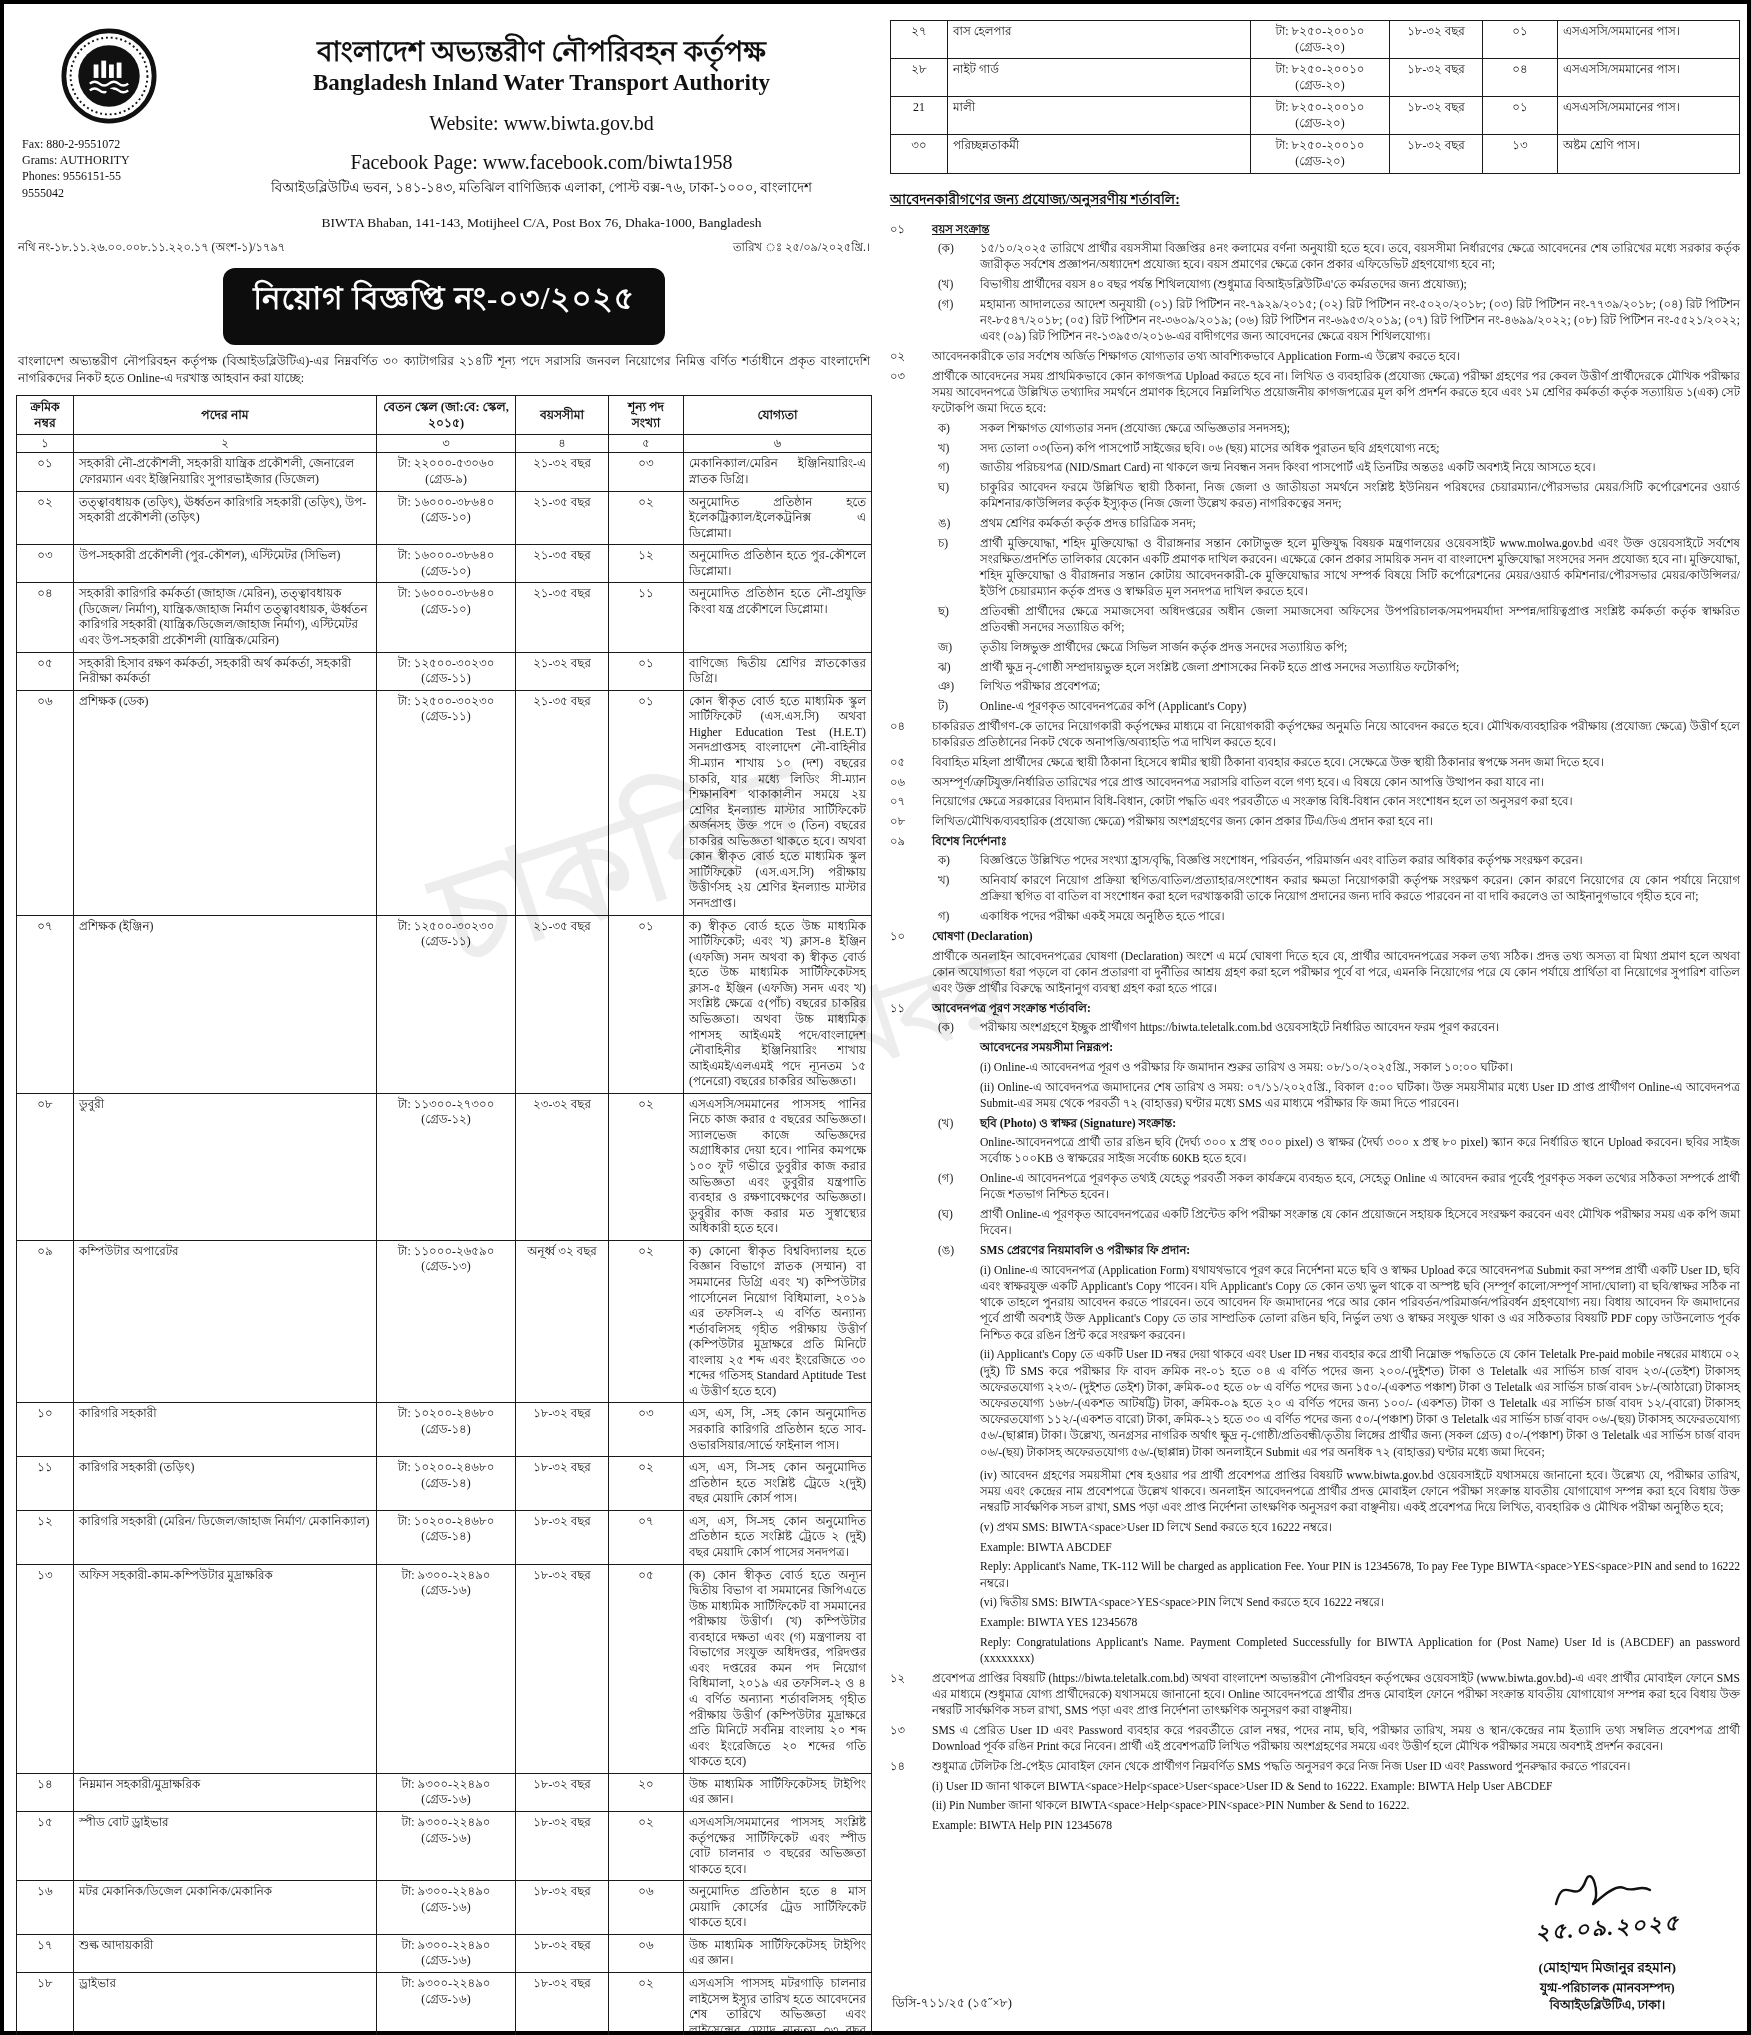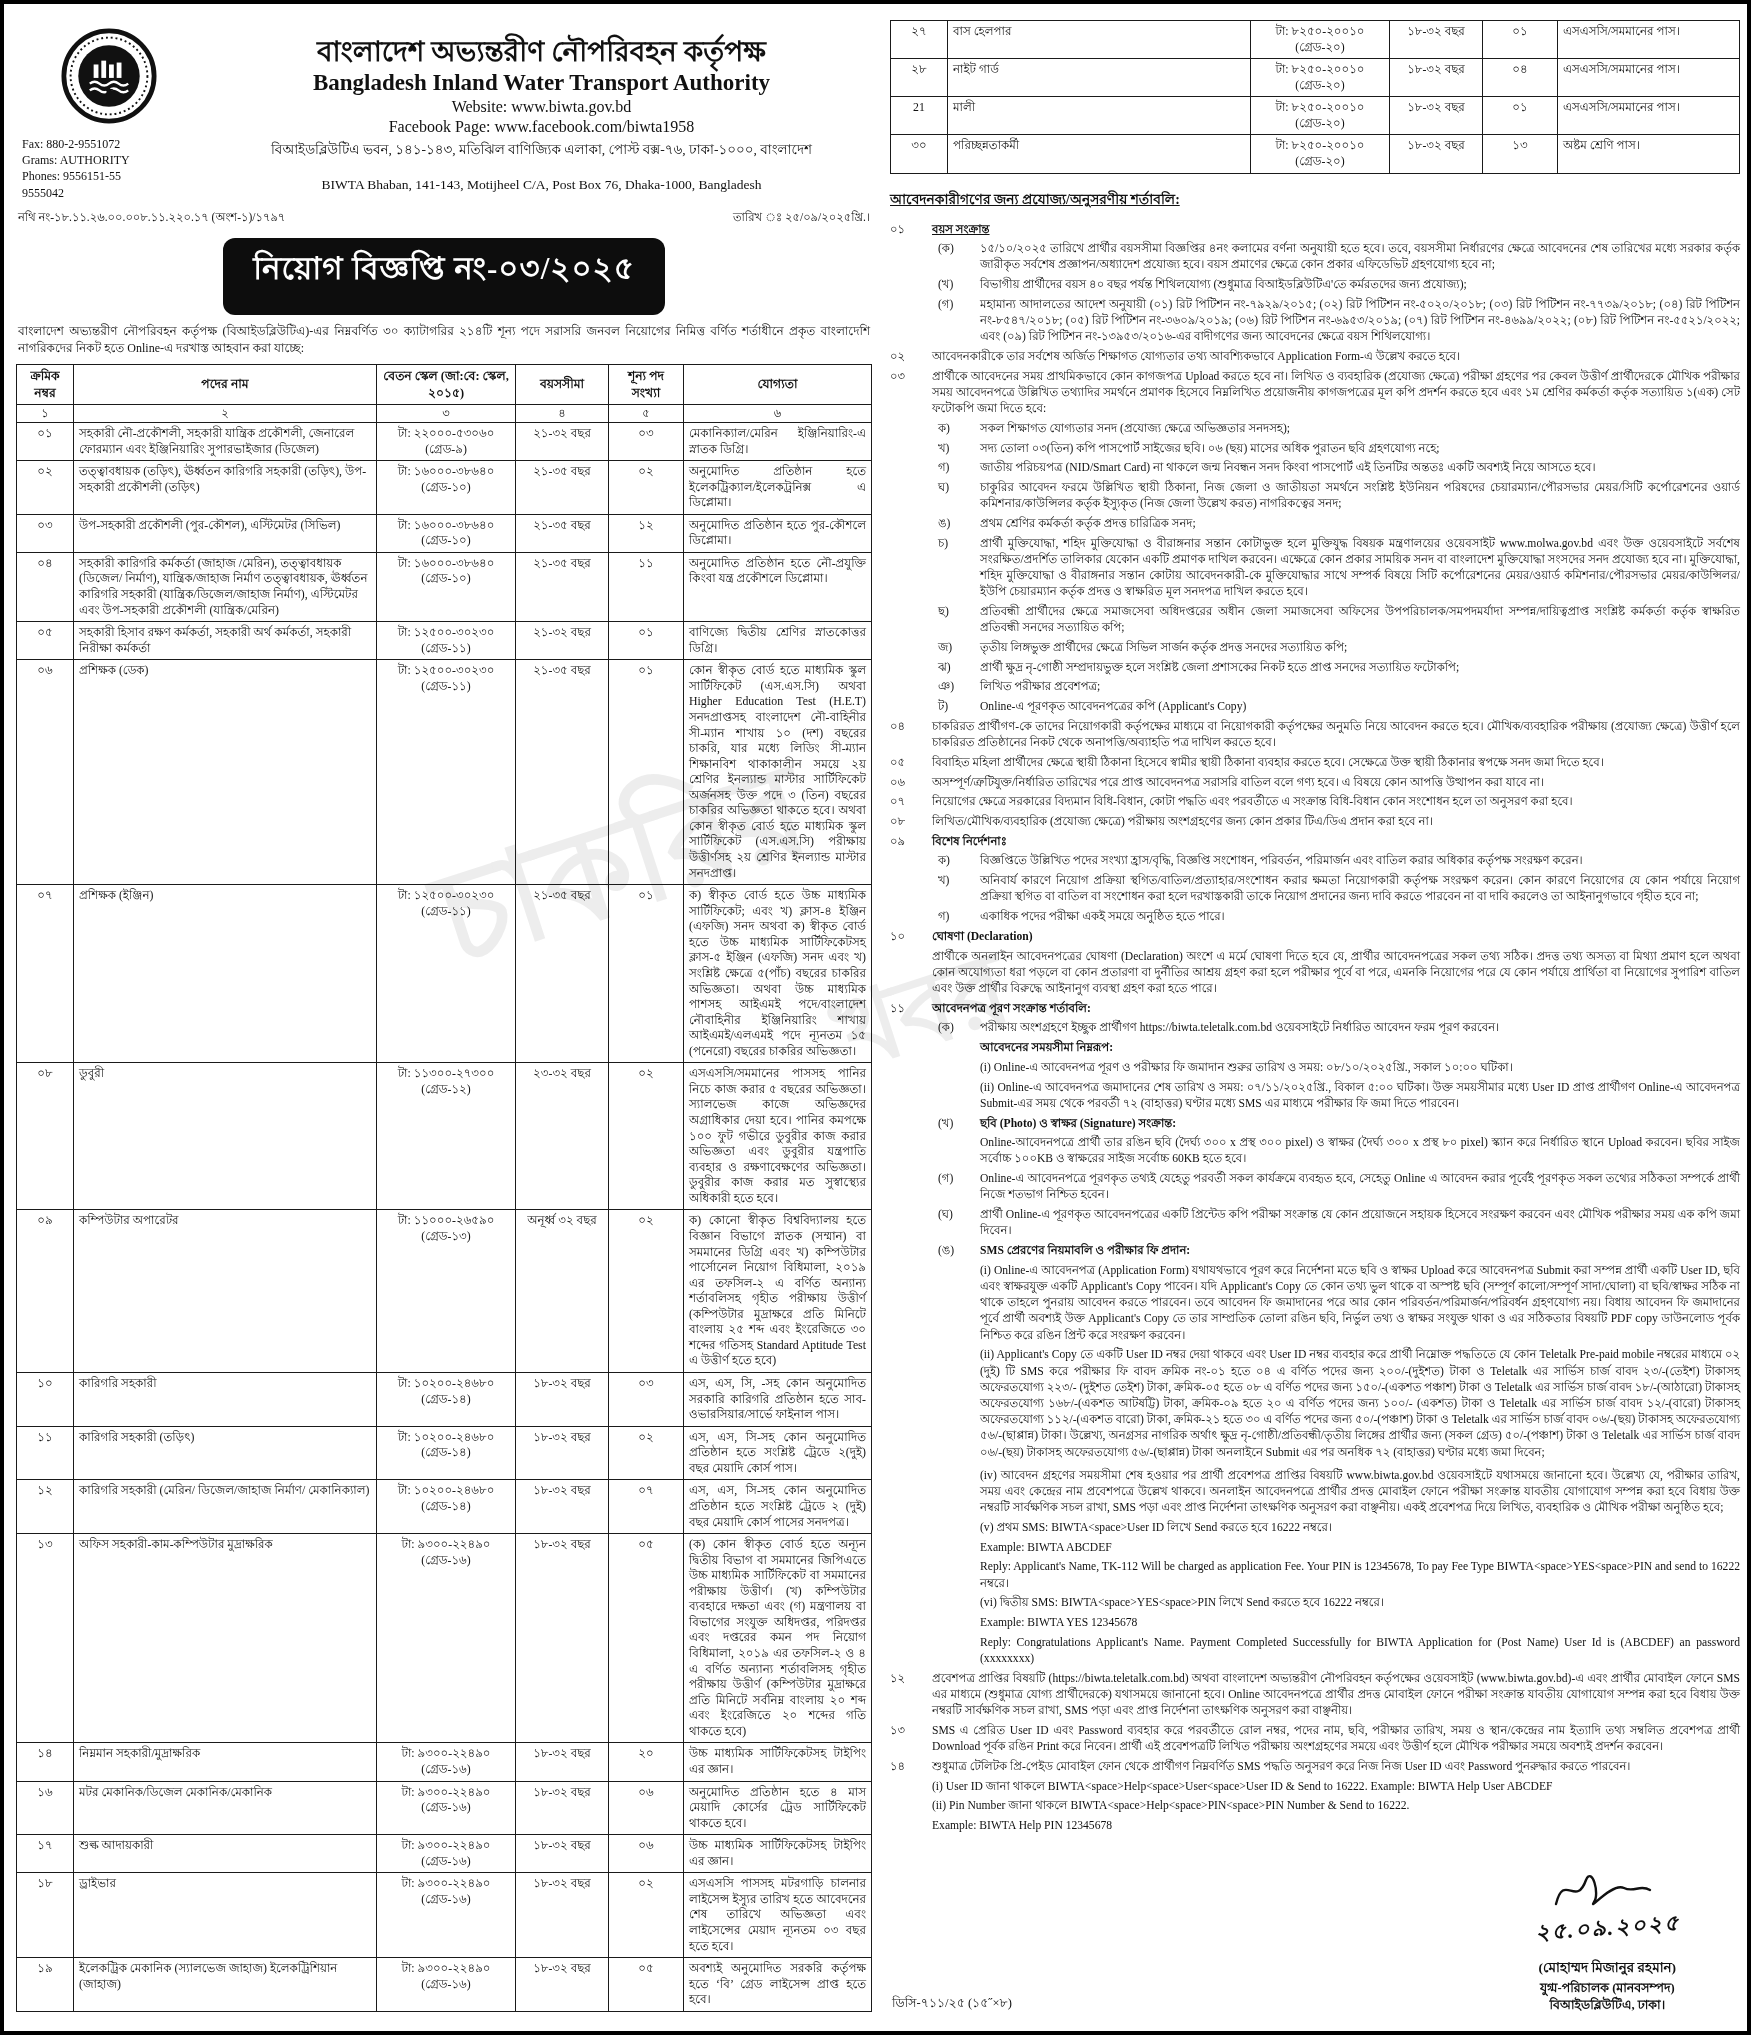--- a/index.html
+++ b/index.html
@@ -11,21 +11,21 @@
   .col-left  { position:absolute; left:12px;  top:10px; width:856px; }
   .col-right { position:absolute; left:886px; top:16px; width:850px; }
 
   
   .hdr { display:flex; gap:10px; margin-bottom:4px; }
   .hdr-left { flex:0 0 185px; text-align:center; padding-top:14px; }
   .hdr-left .contacts { font-size:12px; line-height:1.35; margin-top:8px; text-align:left; padding-left:6px; }
   .hdr-center { flex:1; text-align:center; }
   .org-bn { font-size:28px; font-weight:bold; line-height:1.15; margin-top:22px; }
   .org-en { font-size:23px; font-weight:bold; margin-top:2px; }
-  .site, .fb { font-size:16px; margin-top:2px; }
+  .site, .fb { font-size:20px; margin-top:16px; }
   .addr-bn { font-size:13.5px; margin-top:3px; }
   .addr-en { font-size:13.5px; margin-top:15px; }
   .memo-row { display:flex; justify-content:space-between; font-size:11.5px; margin:8px 2px 2px; }
   .banner-wrap { text-align:center; margin:10px 0 8px; }
   .banner {
     display:inline-block; background:#0d0d0d; color:#fff; font-weight:bold;
     font-size:31px; padding:6px 30px 19px; border-radius:12px; letter-spacing:1px;
   }
   .intro { font-size:12px; line-height:1.4; text-align:justify; margin:2px 2px 8px; }
 
@@ -281,20 +281,29 @@
           <tr>
             <td class="c">১৪</td>
             <td>নিম্নমান সহকারী/মুদ্রাক্ষরিক</td>
             <td class="scale">টা: ৯৩০০-২২৪৯০
 (গ্রেড-১৬)</td>
             <td class="c">১৮-৩২ বছর</td>
             <td class="c">২০</td>
             <td class="qual">উচ্চ মাধ্যমিক সার্টিফিকেটসহ টাইপিং এর জ্ঞান।</td>
           </tr>
 
+          <tr>
+            <td class="c">১৫</td>
+            <td>স্পীড বোট ড্রাইভার</td>
+            <td class="scale">টা: ৯৩০০-২২৪৯০
+(গ্রেড-১৬)</td>
+            <td class="c">১৮-৩২ বছর</td>
+            <td class="c">০২</td>
+            <td class="qual">এসএসসি/সমমানের পাসসহ সংশ্লিষ্ট কর্তৃপক্ষের সার্টিফিকেট এবং স্পীড বোট চালনার ৩ বছরের অভিজ্ঞতা থাকতে হবে।</td>
+          </tr>
 
           <tr>
             <td class="c">১৬</td>
             <td>মটর মেকানিক/ডিজেল মেকানিক/মেকানিক</td>
             <td class="scale">টা: ৯৩০০-২২৪৯০
 (গ্রেড-১৬)</td>
             <td class="c">১৮-৩২ বছর</td>
             <td class="c">০৬</td>
             <td class="qual">অনুমোদিত প্রতিষ্ঠান হতে ৪ মাস মেয়াদি কোর্সের ট্রেড সার্টিফিকেট থাকতে হবে।</td>
           </tr>

